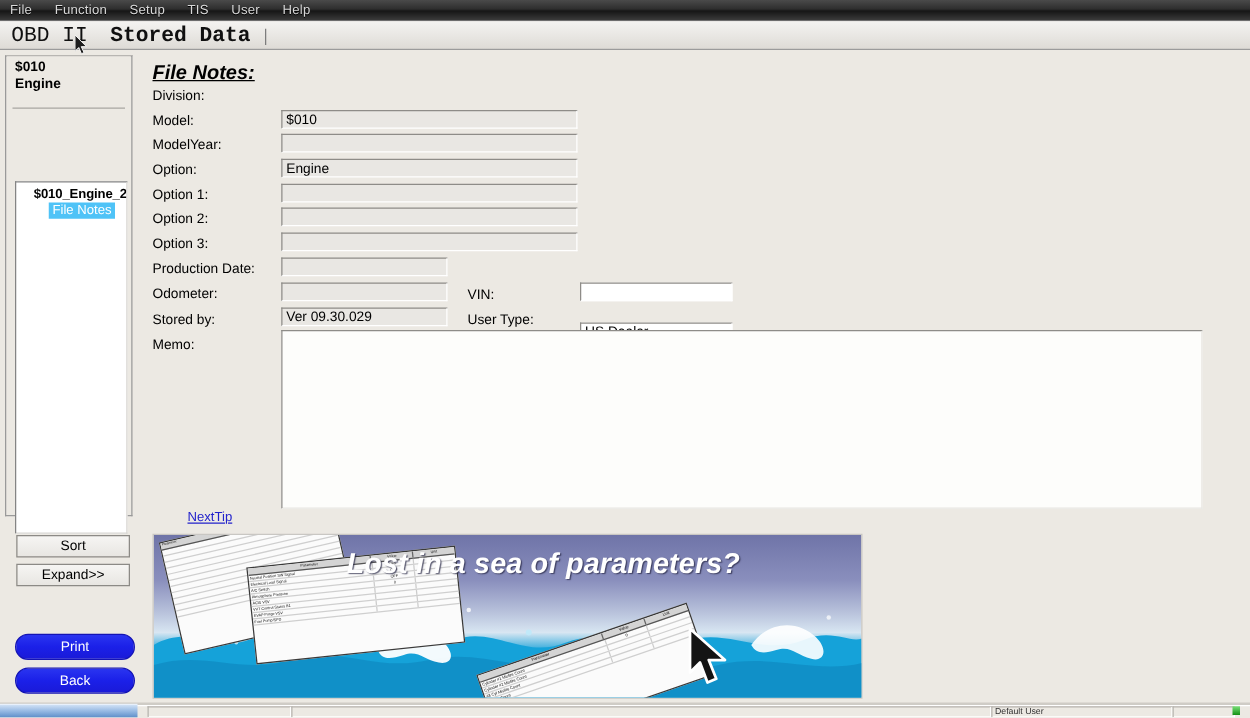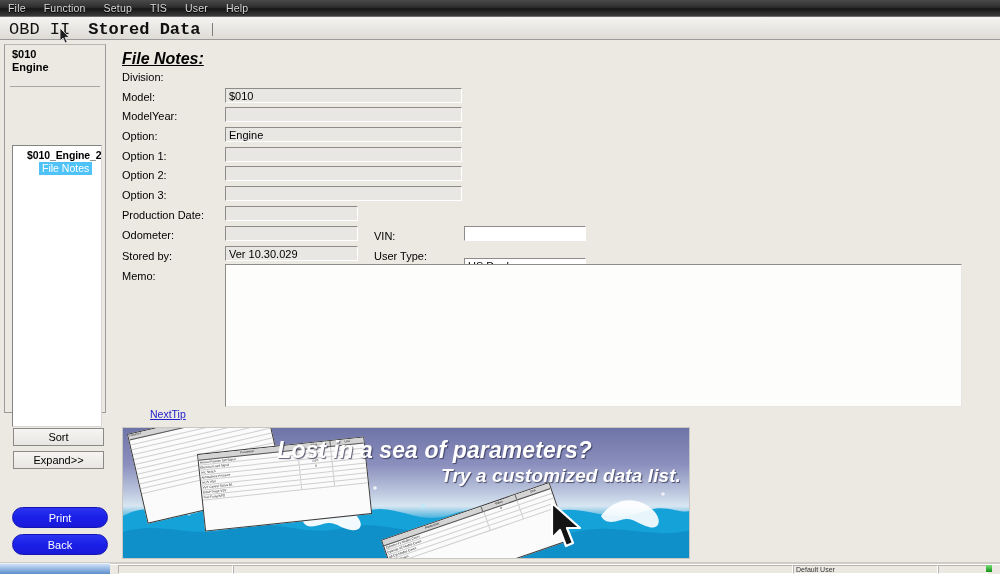--- a/index.html
+++ b/index.html
@@ -247,21 +247,21 @@
   <div class="flabel" style="left:262px; top:206px;">User Type:</div>
 
   <div class="finput" style="left:113px; top:44px;  width:237px;">$010</div>
   <div class="finput" style="left:113px; top:63px;  width:237px;"></div>
   <div class="finput" style="left:113px; top:83px;  width:237px;">Engine</div>
   <div class="finput" style="left:113px; top:103px; width:237px;"></div>
   <div class="finput" style="left:113px; top:122px; width:237px;"></div>
   <div class="finput" style="left:113px; top:142px; width:237px;"></div>
   <div class="finput" style="left:113px; top:162px; width:133px;"></div>
   <div class="finput" style="left:113px; top:182px; width:133px;"></div>
-  <div class="finput" style="left:113px; top:202px; width:133px;">Ver 10.30.029</div>
+  <div class="finput" style="left:113px; top:202px; width:133px;">Ver 09.30.029</div>
 
   <div class="finput" style="left:352px; top:182px; width:122px; background:#ffffff;"></div>
   <div class="finput" style="left:352px; top:214px; width:122px; background:#ffffff;">US Dealer</div>
 
   <div id="memo"></div>
 
   <div id="nexttip">NextTip</div>
 
   <div id="banner">
 
@@ -366,21 +366,20 @@
           <div style="flex:1;"></div>
       </div>
       <div class="row" style="display:flex;">
         <div style="flex:3;border-right:1px solid #ccc;padding-left:1px;">Misfire Count</div>
         <div style="flex:1;border-right:1px solid #ccc;"></div>
           <div style="flex:1;"></div>
       </div>
     </div>
 
     <div class="bt" id="bt1">Lost in a sea of parameters?</div>
-    <div class="bt" id="bt2">Try a customized data list.</div>
 
     <svg class="bcursor" viewBox="0 0 34 46">
       <polygon points="2,1 2,36 10,28 16,44 23,41 17,26 30,26" fill="#141414" stroke="#ffffff" stroke-width="2.2" stroke-linejoin="round"></polygon>
     </svg>
   </div>
 </div>
 
 <div id="hsep"></div>
 
 <div id="statusbar">

